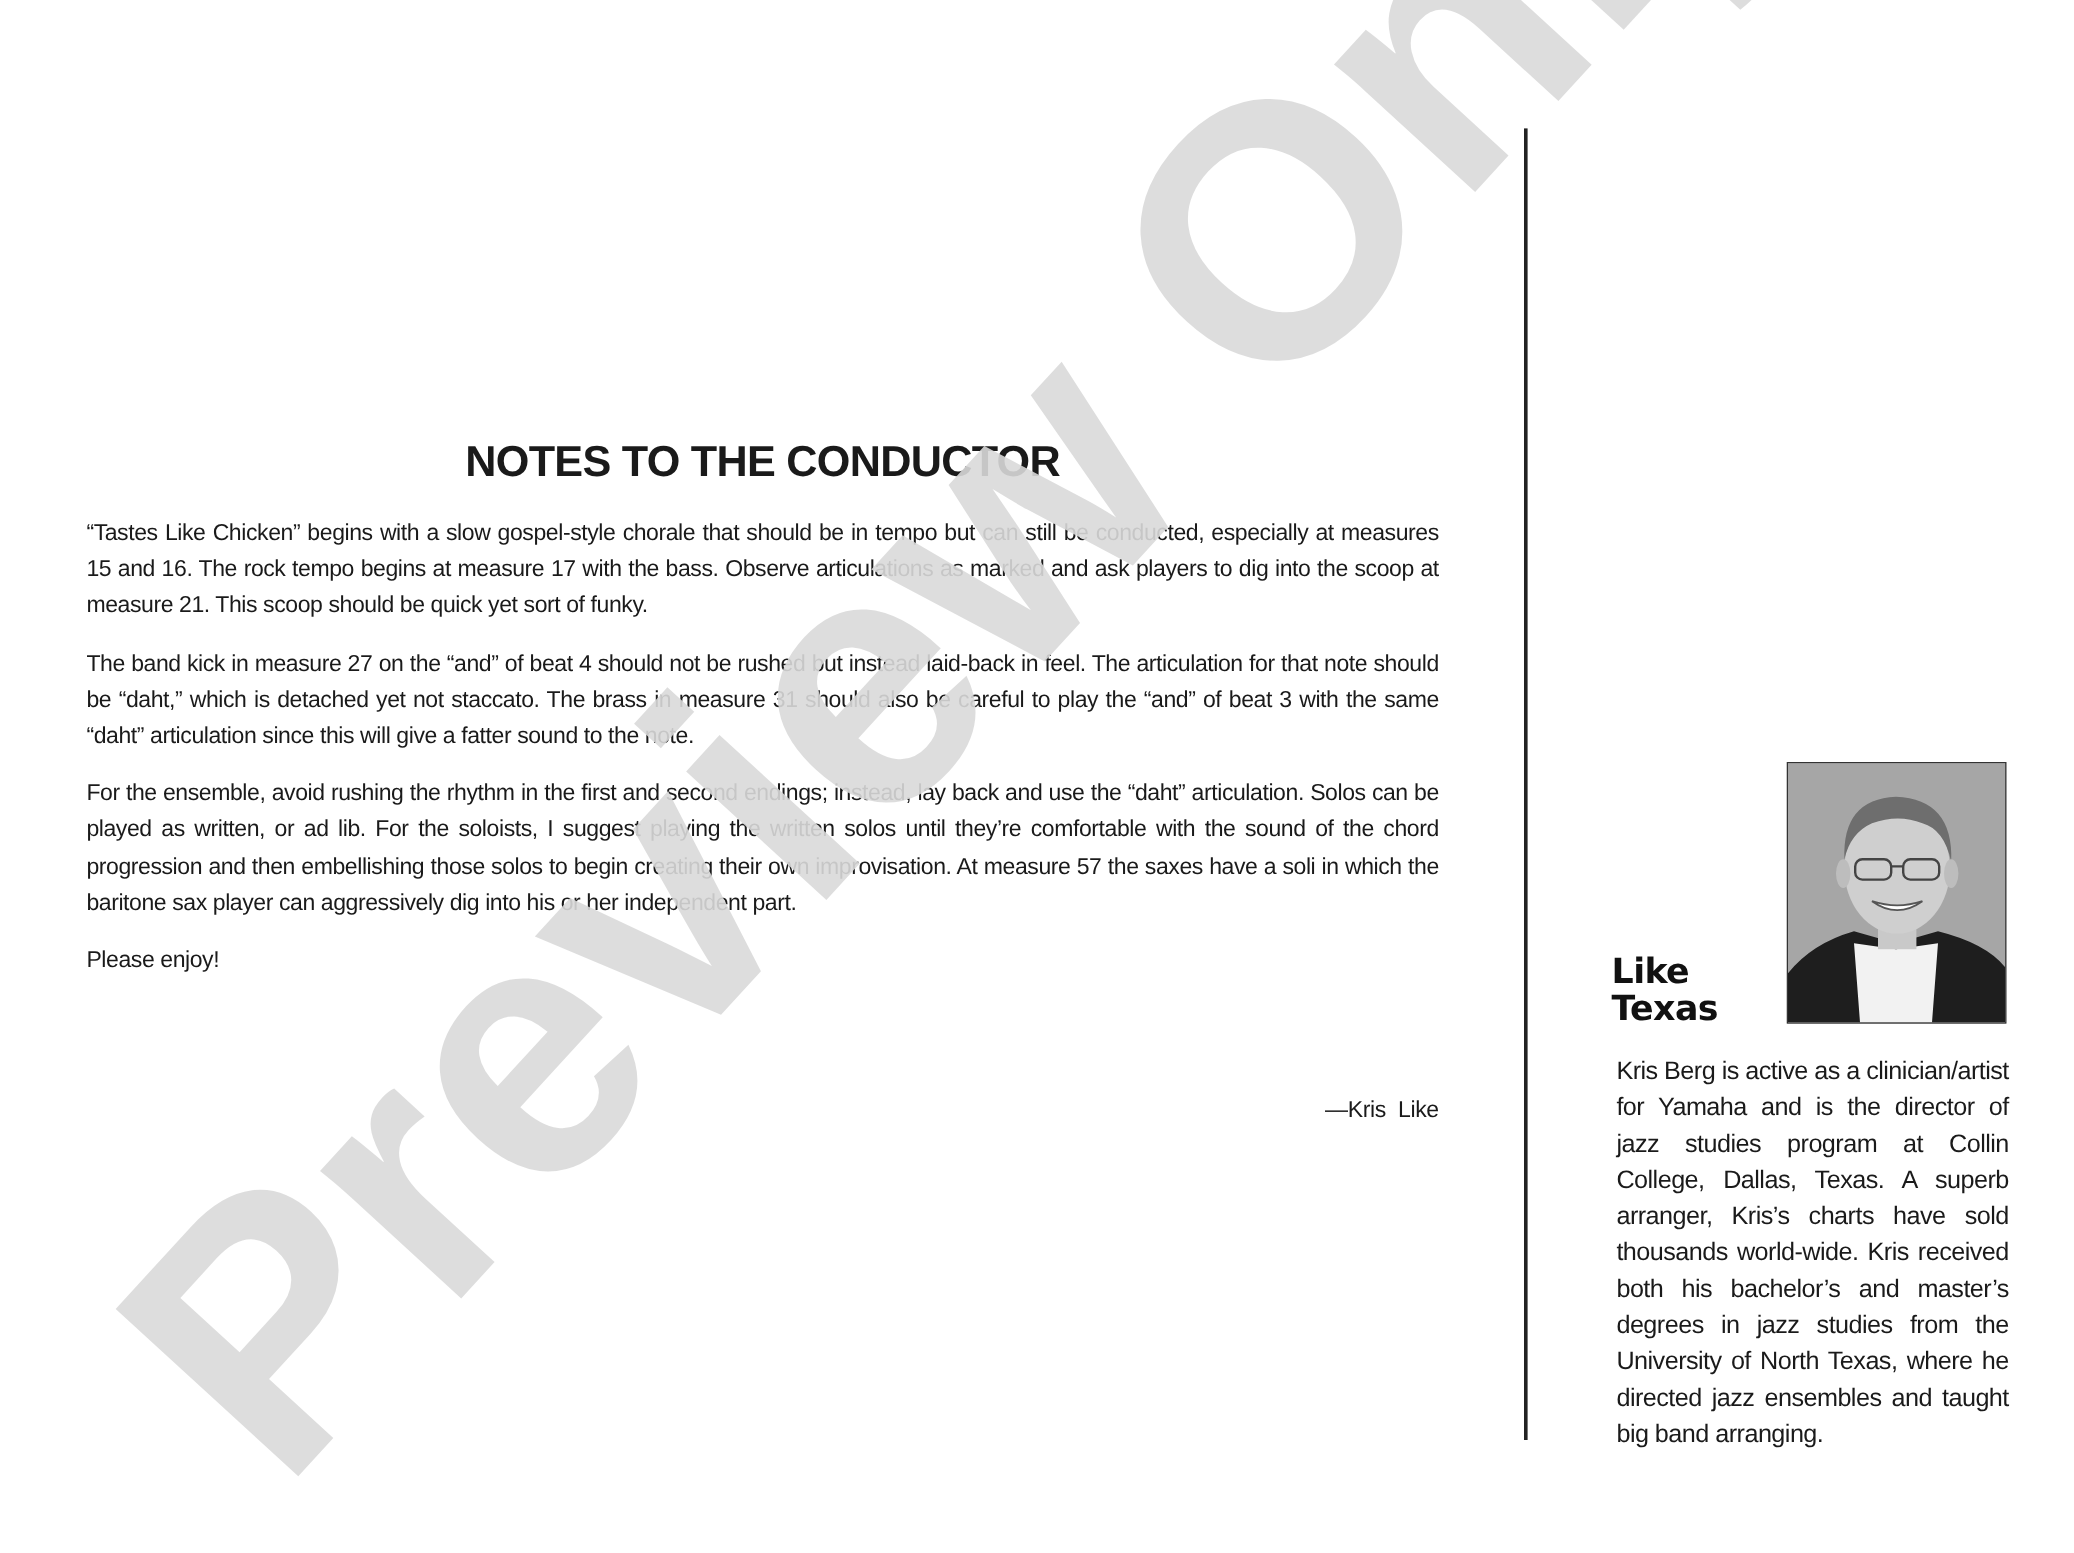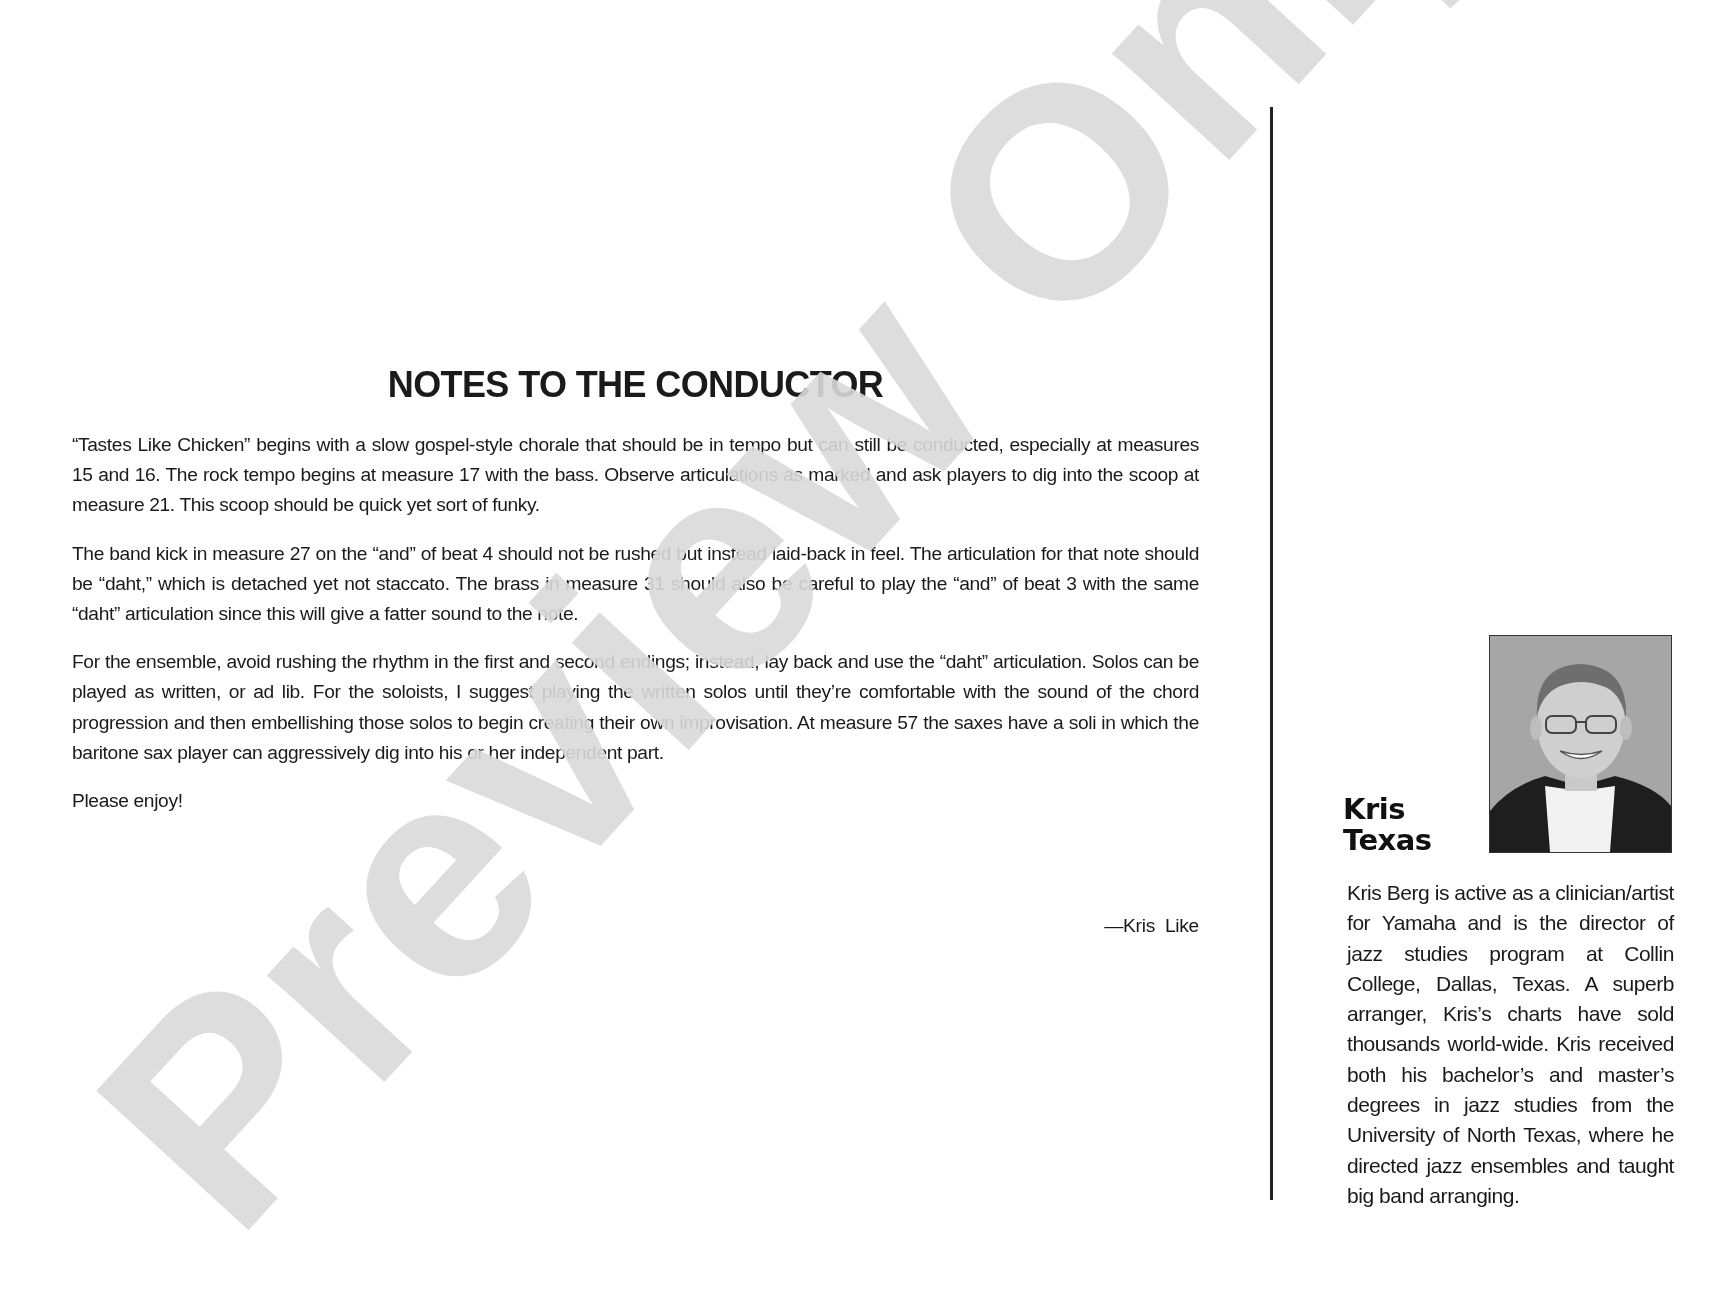--- a/index.html
+++ b/index.html
@@ -82,21 +82,21 @@
 
     <rect x="56" y="80" width="30" height="17" rx="6" fill="none" stroke="#444" stroke-width="2"></rect>
     <rect x="96" y="80" width="30" height="17" rx="6" fill="none" stroke="#444" stroke-width="2"></rect>
     <line x1="86" y1="86" x2="96" y2="86" stroke="#444" stroke-width="2"></line>
 
     <path d="M70 115 Q91 130 112 115 Q91 122 70 115 Z" fill="#ffffff" stroke="#555" stroke-width="1.5"></path>
   </svg>
 </div>
 
 <div class="bio-name">
-  <div>Kris</div>
+  <div>Like</div>
   <div>Texas</div>
 </div>
 
 <div class="bio-text">Kris Berg is active as a clinician/artist for Yamaha and is the director of jazz studies program at Collin College, Dallas, Texas. A superb arranger, Kris’s charts have sold thousands world-wide. Kris received both his bachelor’s and master’s degrees in jazz studies from the University of North Texas, where he directed jazz ensembles and taught big band arranging.</div>
 
 <svg class="watermark" viewBox="0 0 1728 1294">
   <text x="0" y="0" fill="#d9d9d9" fill-opacity="0.9" font-family="'Liberation Sans', sans-serif" font-weight="bold" font-size="300" transform="translate(235 1245) rotate(-47.5)">Preview Only</text>
 </svg>
 
 </body></html>

